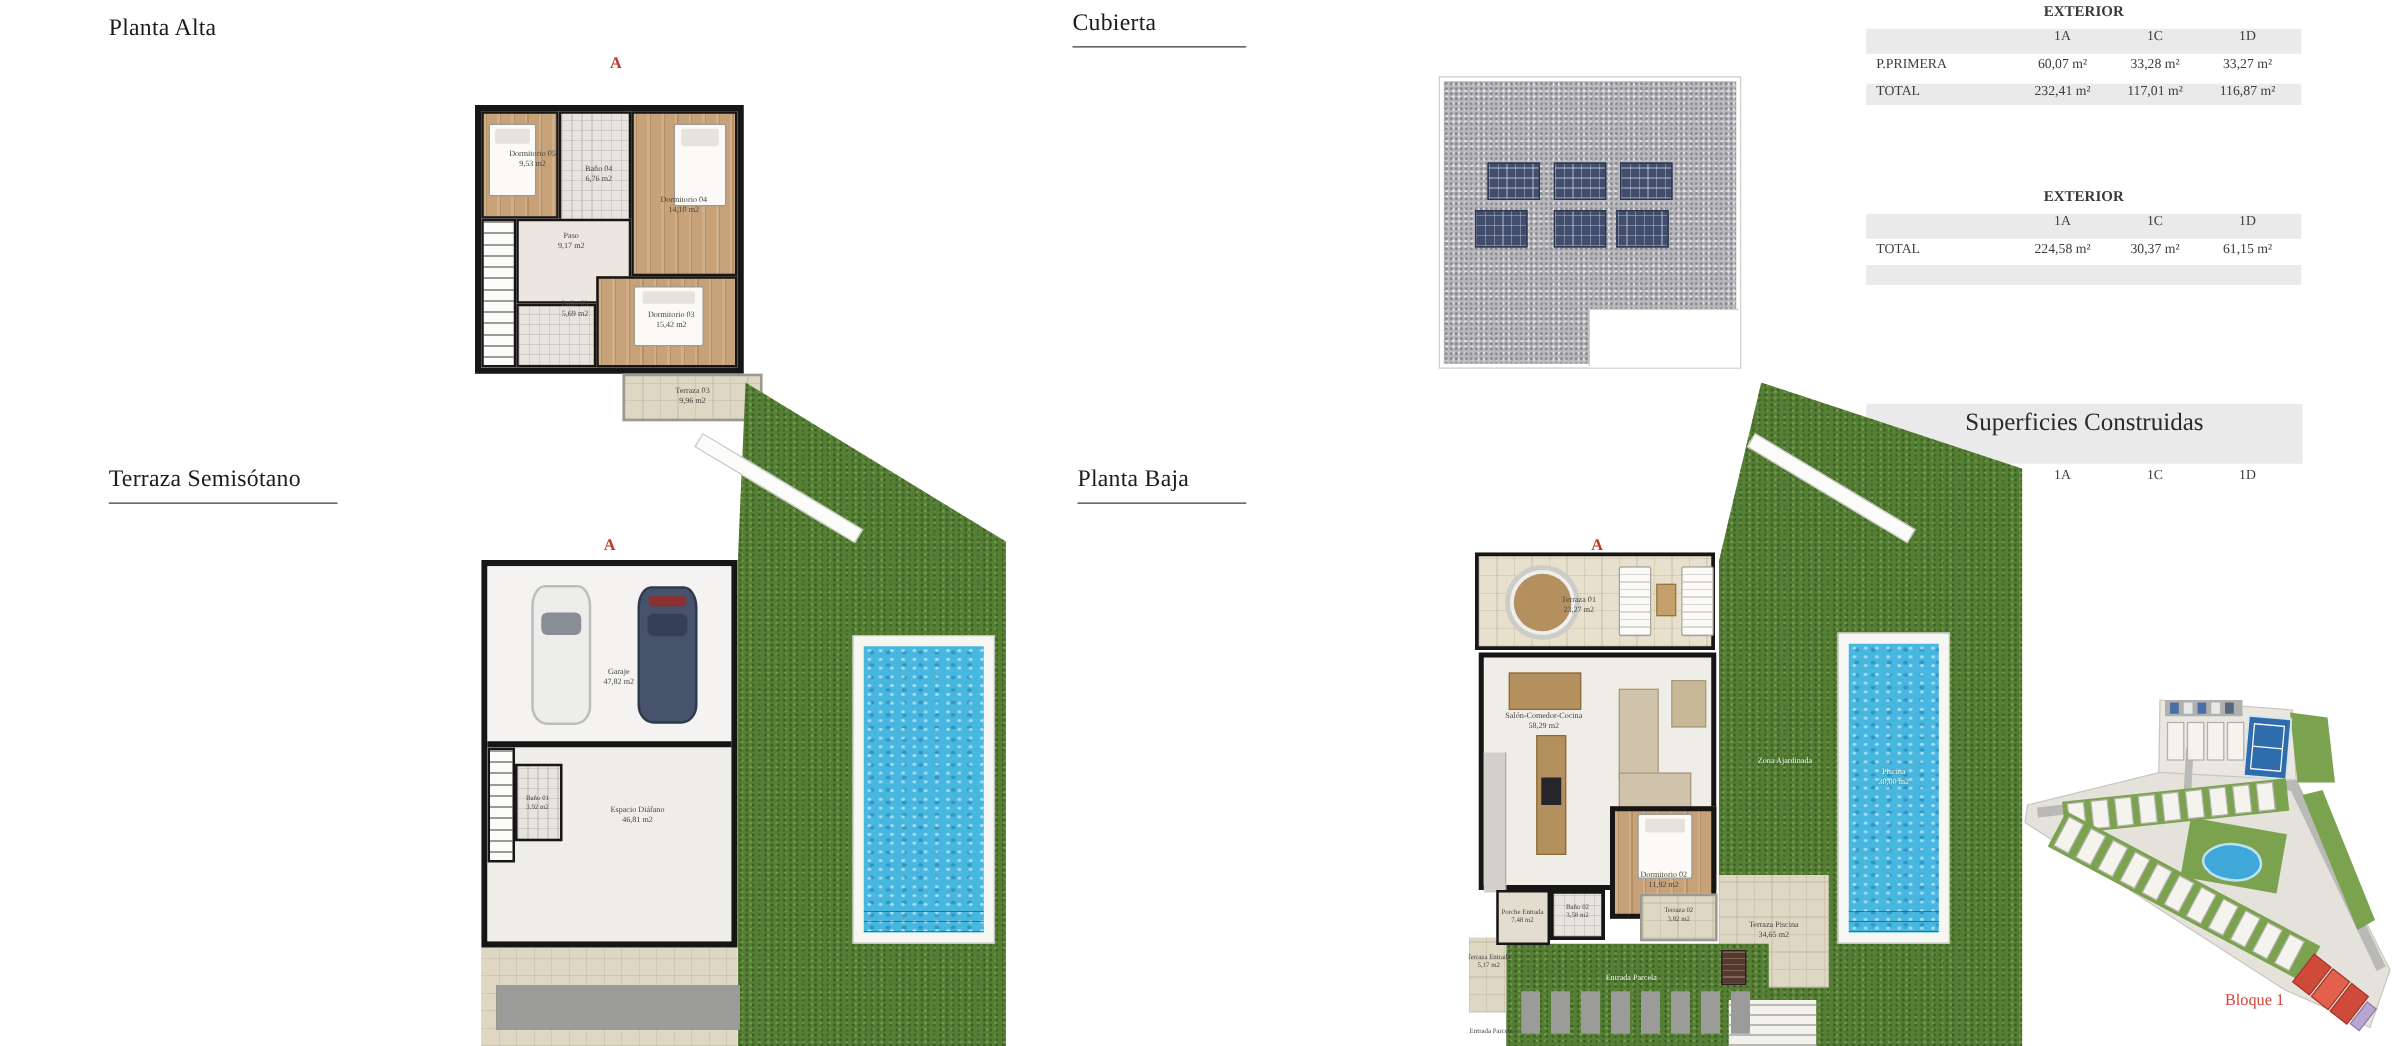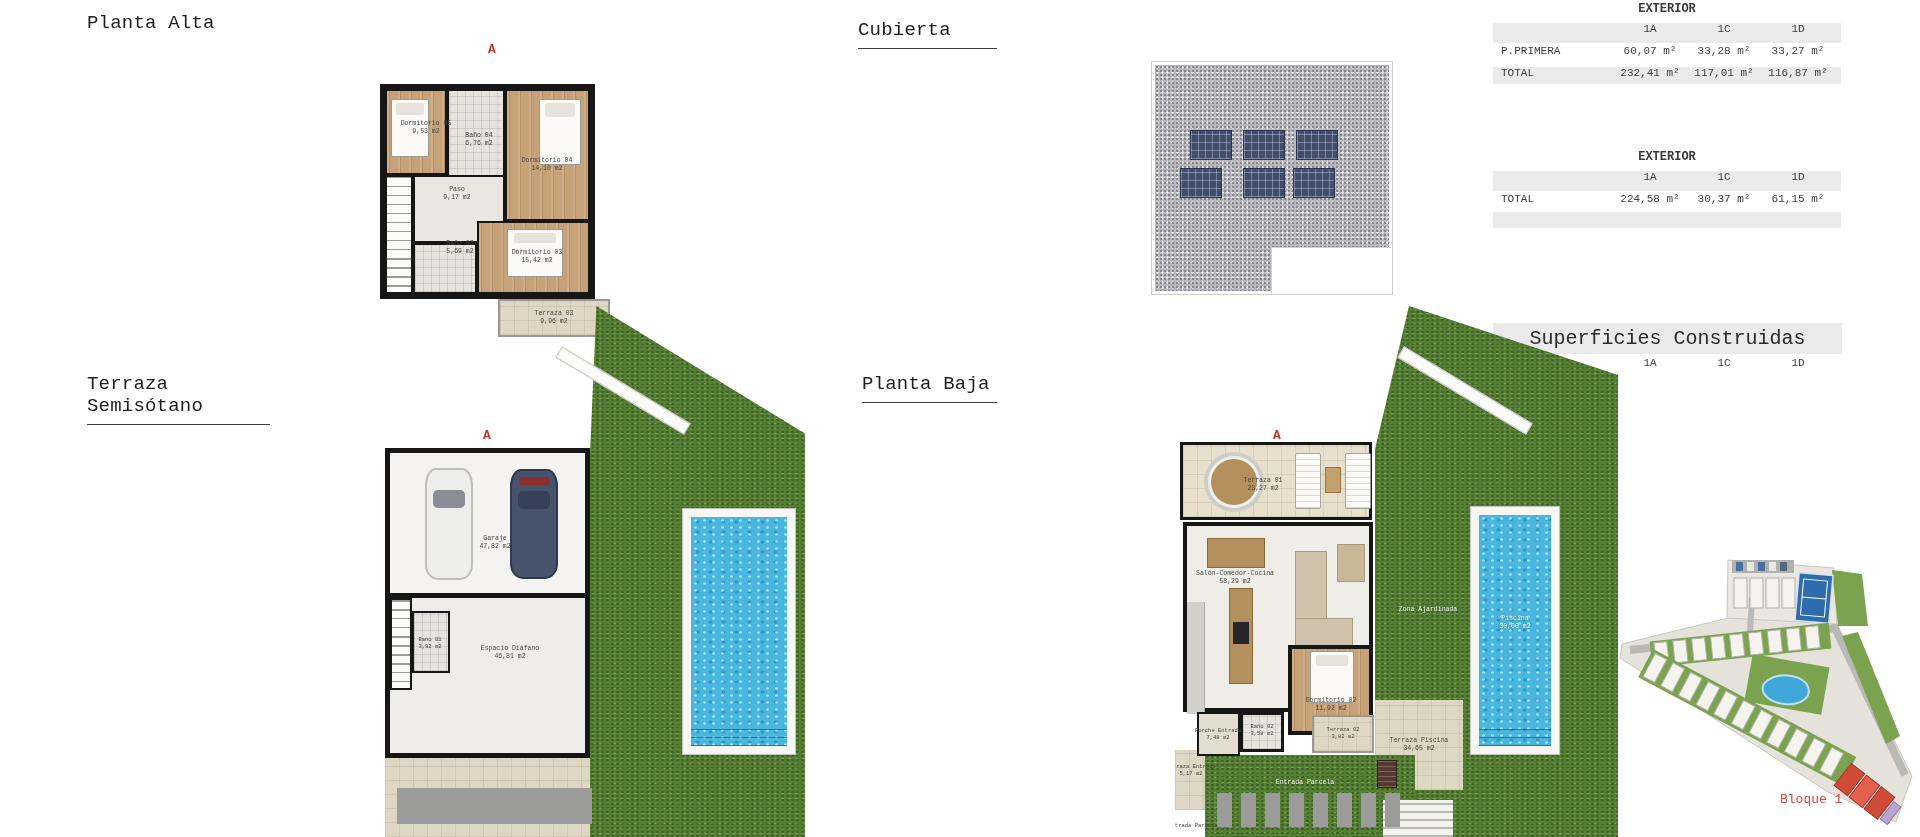--- a/index.html
+++ b/index.html
@@ -1,28 +1,28 @@
 <!DOCTYPE html>
 <html><head>
 <meta charset="utf-8">
 <style>
   * { box-sizing: border-box; margin: 0; padding: 0; }
   html,body { background:#fff; }
   .sheet {
     position: relative; width: 1920px; height: 837px; background:#ffffff;
-    overflow: hidden; font-family: Liberation Mono, monospace; color:#1d1d1b;border-radius:11px;
+    overflow: hidden; font-family: Liberation Serif, serif; color:#1d1d1b;border-radius:11px;
   }
   .sec-title { position:absolute; font-size:19px; color:#1d1d1b; letter-spacing:.2px; }
   .sec-title.u { border-bottom:1.5px solid #3c3c3c; padding-bottom:7px; }
   .a-mark { position:absolute; color:#c0392b; font-size:13px; font-weight:600; z-index:9; }
 
   
   .datatable { position:absolute; }
   .tbl-heading { text-align:center; font-size:12px; font-weight:600; color:#3a3a38; height:16px; margin-bottom:5px; }
-  .tbl-heading.big { background:#eaeaea; font-size:20px; font-weight:400; color:#2a2a28; height:31px; line-height:31px; margin-bottom:3px; }
+  .tbl-heading.big { background:#eaeaea; font-size:20px; font-weight:400; color:#2a2a28; height:48px; line-height:31px; margin-bottom:3px; }
   .trow { display:flex; align-items:flex-start; height:20px; margin-bottom:2px; font-size:11px; color:#3c3c3b; }
   .trow.gray { background:#eaeaea; }
   .trow.tall { height:17px; }
   .trow .lc { flex:0 0 120px; padding-left:8px; text-align:left; }
   .trow .vc { flex:0 0 74px; text-align:center; }
   .trow.head { font-size:11px; }
   .spacer-row { height:16px; margin-bottom:2px; background:#eaeaea; }
 
   
   .plan { position:absolute; }
@@ -85,21 +85,21 @@
   .lounger { position:absolute; background:#fbfaf6; border:1px solid #a5a59e; border-radius:2px;
     background-image:repeating-linear-gradient(0deg, rgba(150,150,145,.35) 0 1px, transparent 1px 6px); }
   .bloque-label { position:absolute; color:#d9453a; font-size:13px; z-index:5; }
 </style>
 </head>
 <body>
 
 <div class="sheet">
 
   <div class="sec-title" style="left:87px;top:12px">Planta Alta</div>
-  <div class="sec-title u" style="left:858px;top:19px;width:139px">Cubierta</div>
+  <div class="sec-title u" style="left:858px;top:8px;width:139px">Cubierta</div>
   <div class="sec-title u" style="left:87px;top:373px;width:183px">Terraza Semisótano</div>
   <div class="sec-title u" style="left:862px;top:373px;width:135px">Planta Baja</div>
 
   <div class="datatable" style="left:1493px;top:2px;width:348px">
     <div class="tbl-heading">EXTERIOR</div>
     <div class="trow gray head">
       <div class="lc"></div>
       <div class="vc">1A</div>
       <div class="vc">1C</div>
       <div class="vc">1D</div>

